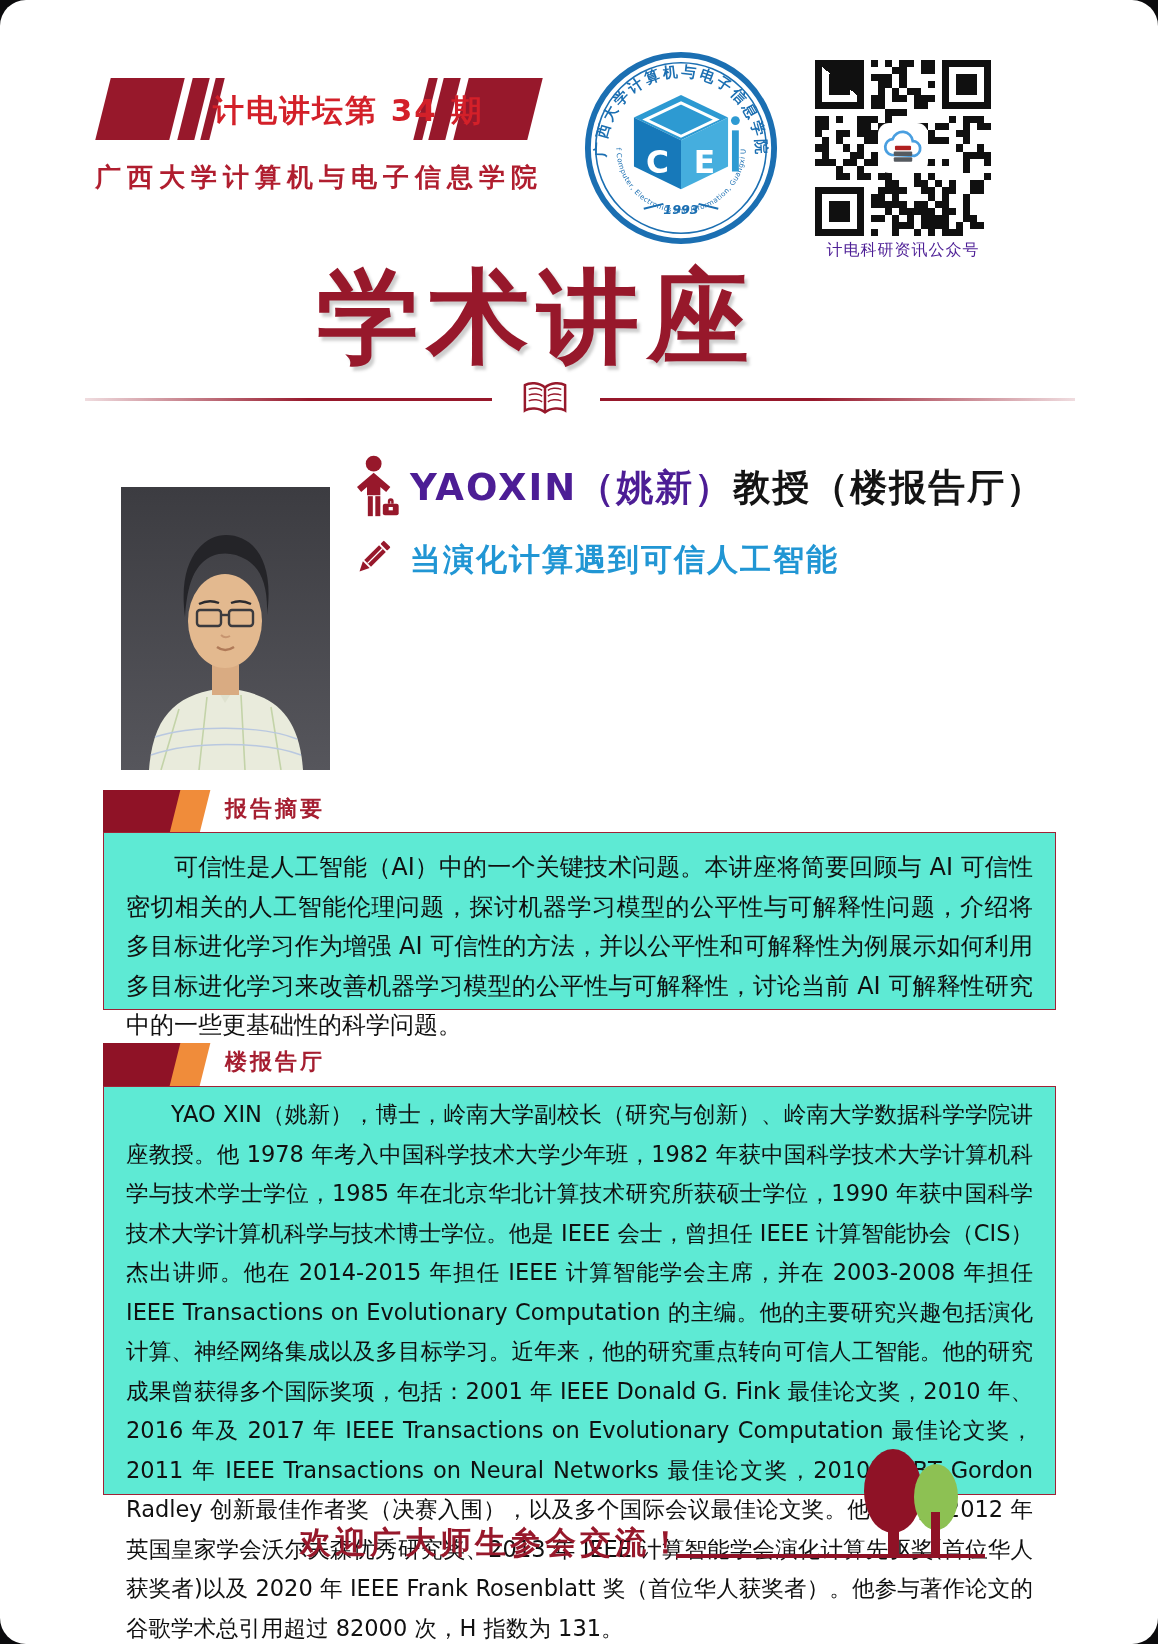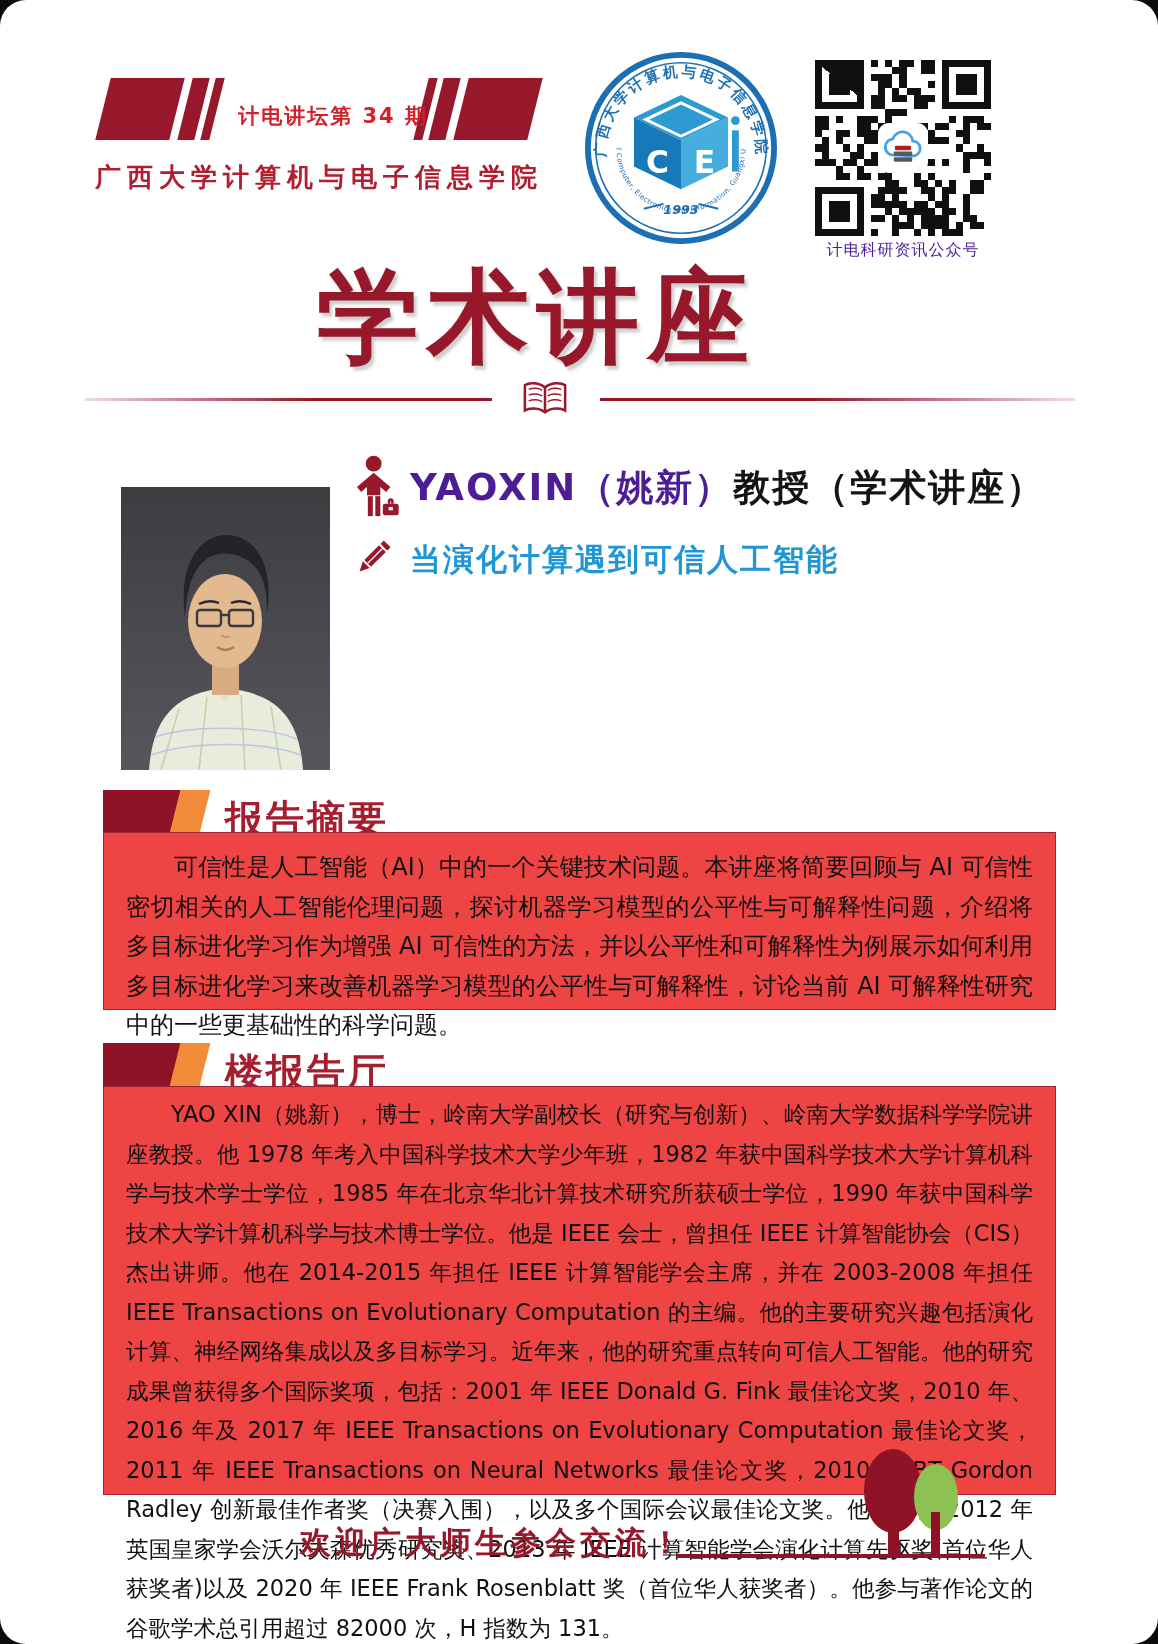--- a/index.html
+++ b/index.html
@@ -8,22 +8,22 @@
 
   
   .banner{position:absolute;left:95px;top:78px;width:450px;height:62px;}
   .pshape{position:absolute;top:0;height:62px;background:#97182b;transform:skewX(-14deg);}
   .pshape.b1{left:8px;width:74px;}
   .pshape.b2{left:90px;width:17px;}
   .pshape.b3{left:113px;width:9px;}
   .pshape.b4{left:326px;width:9px;}
   .pshape.b5{left:341px;width:17px;}
   .pshape.b6{left:366px;width:74px;}
-  .banner-text{position:absolute;left:118px;top:12px;width:215px;text-align:right;
-    font-size:21px;font-weight:bold;color:#d32029;letter-spacing:2px;white-space:nowrap;margin-top:12px;}
+  .banner-text{position:absolute;left:118px;top:12px;width:215px;text-align:left;
+    font-size:31px;font-weight:bold;color:#d32029;letter-spacing:2px;white-space:nowrap;}
   .school-cn{position:absolute;left:95px;top:160px;width:460px;font-size:26px;font-weight:bold;
     color:#b01e2f;letter-spacing:6px;white-space:nowrap;}
   .school-en{position:absolute;left:95px;top:200px;font-size:15.5px;font-weight:bold;color:#b01e2f;
     font-family:"Liberation Serif","DejaVu Serif",serif;letter-spacing:.2px;}
 
   .logo{position:absolute;left:583px;top:48px;width:196px;height:200px;}
   .qr-wrap{position:absolute;left:815px;top:60px;width:176px;height:176px;}
   .qr-wrap svg{width:100%;height:100%;display:block;}
   .qr-center{position:absolute;left:65px;top:65px;width:46px;height:46px;background:#fff;
     border-radius:9px;box-shadow:0 0 0 2px #fff;display:flex;align-items:center;justify-content:center;}
@@ -55,24 +55,24 @@
   .name-black{color:#141414;font-family:"DejaVu Serif","Liberation Serif",serif;letter-spacing:2px;}
   .talk-title{font-size:31px;font-weight:bold;color:#2196d4;letter-spacing:2px;line-height:44px;white-space:nowrap;}
   .time-text{font-size:29px;font-weight:bold;color:#141414;line-height:46px;white-space:nowrap;
     font-family:"Liberation Serif","DejaVu Serif",serif;}
   .place-text{font-size:31px;font-weight:bold;color:#141414;line-height:52px;letter-spacing:1px;white-space:nowrap;}
 
   
   .sec-header{position:absolute;left:103px;height:43px;}
   .sec-block{position:absolute;left:0;top:0;width:78px;height:43px;background:#8f1226;}
   .sec-orange{position:absolute;left:72px;top:0;width:30px;height:43px;background:#f08c3a;transform:skewX(-14deg);}
-  .sec-label{position:absolute;left:122px;top:4px;font-size:38px;font-weight:bold;color:#a51e30;letter-spacing:3px;white-space:nowrap;}
+  .sec-label{position:absolute;left:122px;top:4px;font-size:22px;font-weight:bold;color:#a51e30;letter-spacing:3px;white-space:nowrap;}
   .sec-abstract{top:790px;}
   .sec-bio{top:1043px;}
-  .text-box{position:absolute;left:103px;width:953px;border:1.5px solid #a02236;background:#ef4444;box-sizing:border-box;}
+  .text-box{position:absolute;left:103px;width:953px;border:1.5px solid #a02236;background:#5eead4;box-sizing:border-box;}
   .box-abstract{top:832px;height:178px;padding:15px 22px 0 22px;}
   .box-bio{top:1086px;height:409px;padding:8px 22px 0 22px;}
   .box-abstract p{margin:0;font-size:24px;line-height:39.5px;color:#101010;text-align:justify;text-indent:2em;}
   .box-bio p{margin:0;font-size:22.5px;line-height:39.5px;color:#101010;text-align:justify;text-indent:2em;}
 
   
   .welcome{position:absolute;left:300px;top:1522px;font-size:31px;font-weight:bold;color:#97182b;
     letter-spacing:4px;white-space:nowrap;}
   .footer-line{position:absolute;left:676px;top:1554px;width:309px;height:3.5px;background:#8f1226;}
   .tree{position:absolute;background:#8f1226;}
@@ -406,21 +406,21 @@
           <polygon points="26,21 46,38 41,44 34,38 34,48 18,48 18,38 11,44 6,38"></polygon>
           <rect x="19" y="49" width="6" height="24"></rect>
           <rect x="28" y="49" width="6" height="24"></rect>
           <rect x="37" y="58" width="19" height="14" rx="2.5"></rect>
           <path d="M43 58 v-3 a3.5 3.5 0 0 1 7 0 v3 h-3 v-3 a1 1 0 0 0 -1 0 v3 Z"></path>
           <rect x="44" y="62" width="5" height="4" fill="#ffffff"></rect>
         </g>
       </svg>
     </div>
     <div class="name-text">
-      <span class="name-red">YAOXIN（姚新）</span><span class="name-black">教授（学术讲座）</span>
+      <span class="name-red">YAOXIN（姚新）</span><span class="name-black">教授（楼报告厅）</span>
     </div>
   </div>
 
   <div class="info-row row-title">
     <div class="info-icon">
       <svg viewBox="0 0 44 44" width="42" height="42">
         <g transform="rotate(45 22 22)" fill="#97182b">
           <rect x="17" y="1" width="10" height="5" rx="1"></rect>
           <rect x="17" y="8" width="10" height="22"></rect>
           <polygon points="17,32 27,32 22,42"></polygon>

